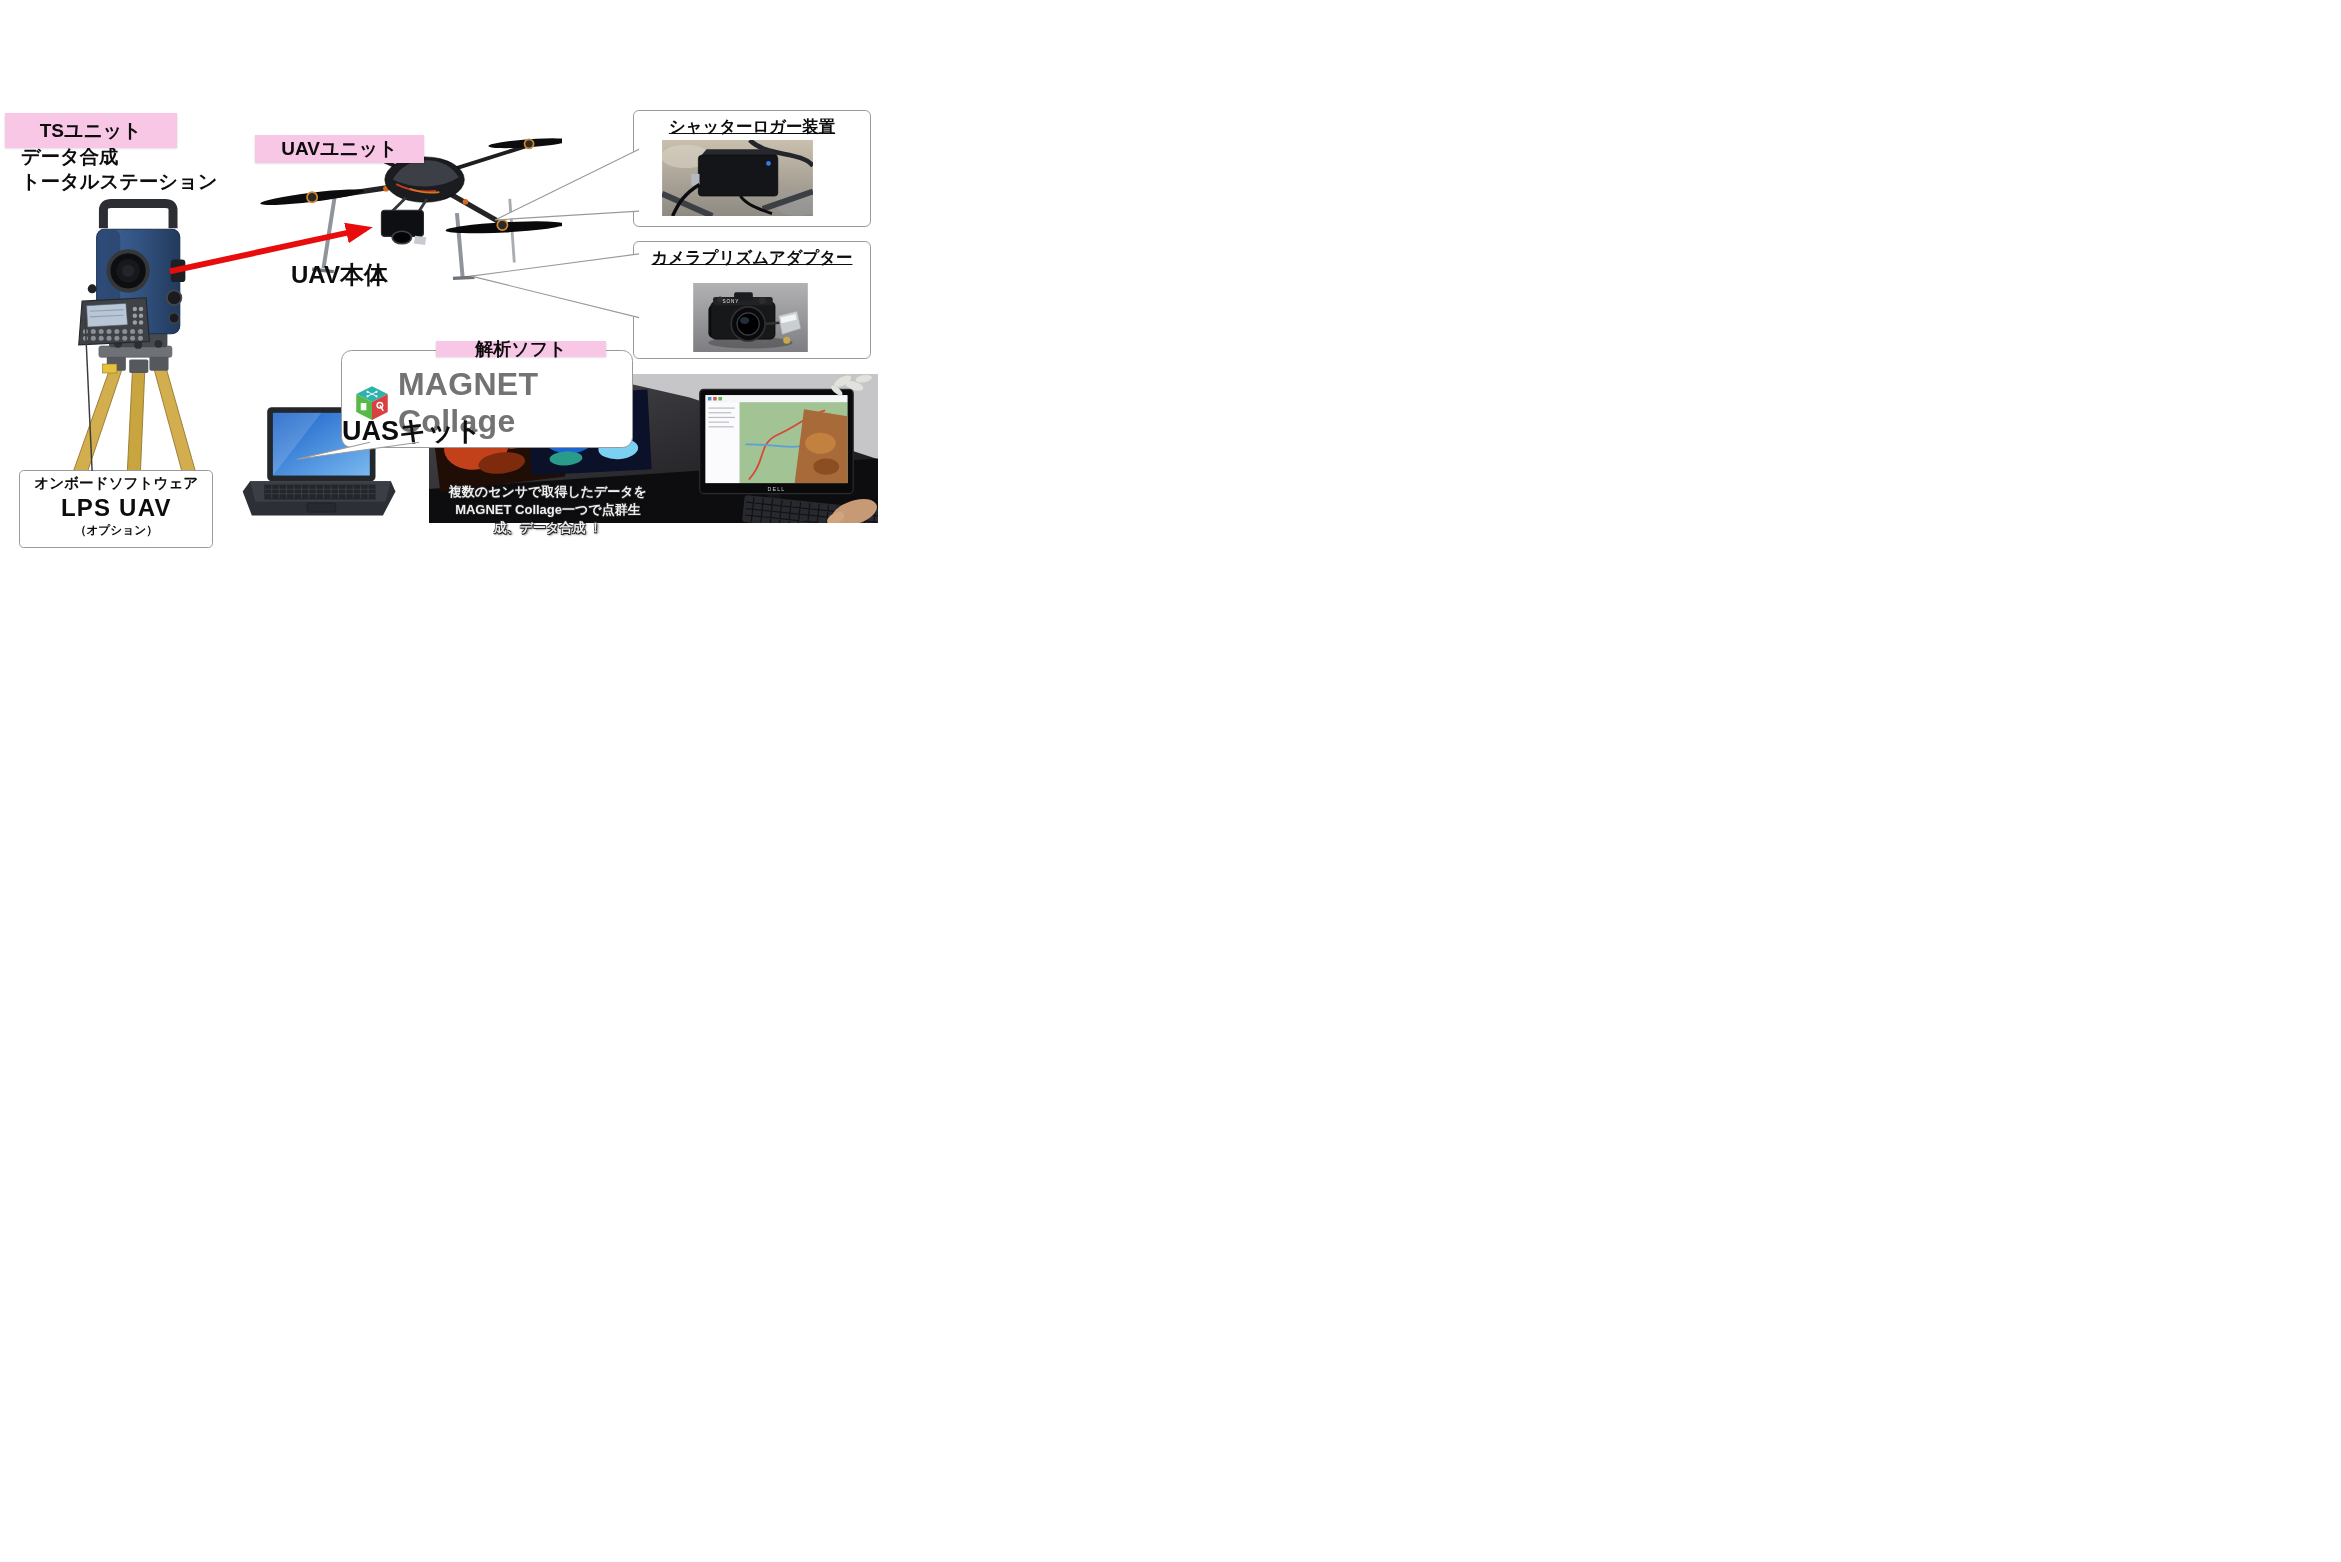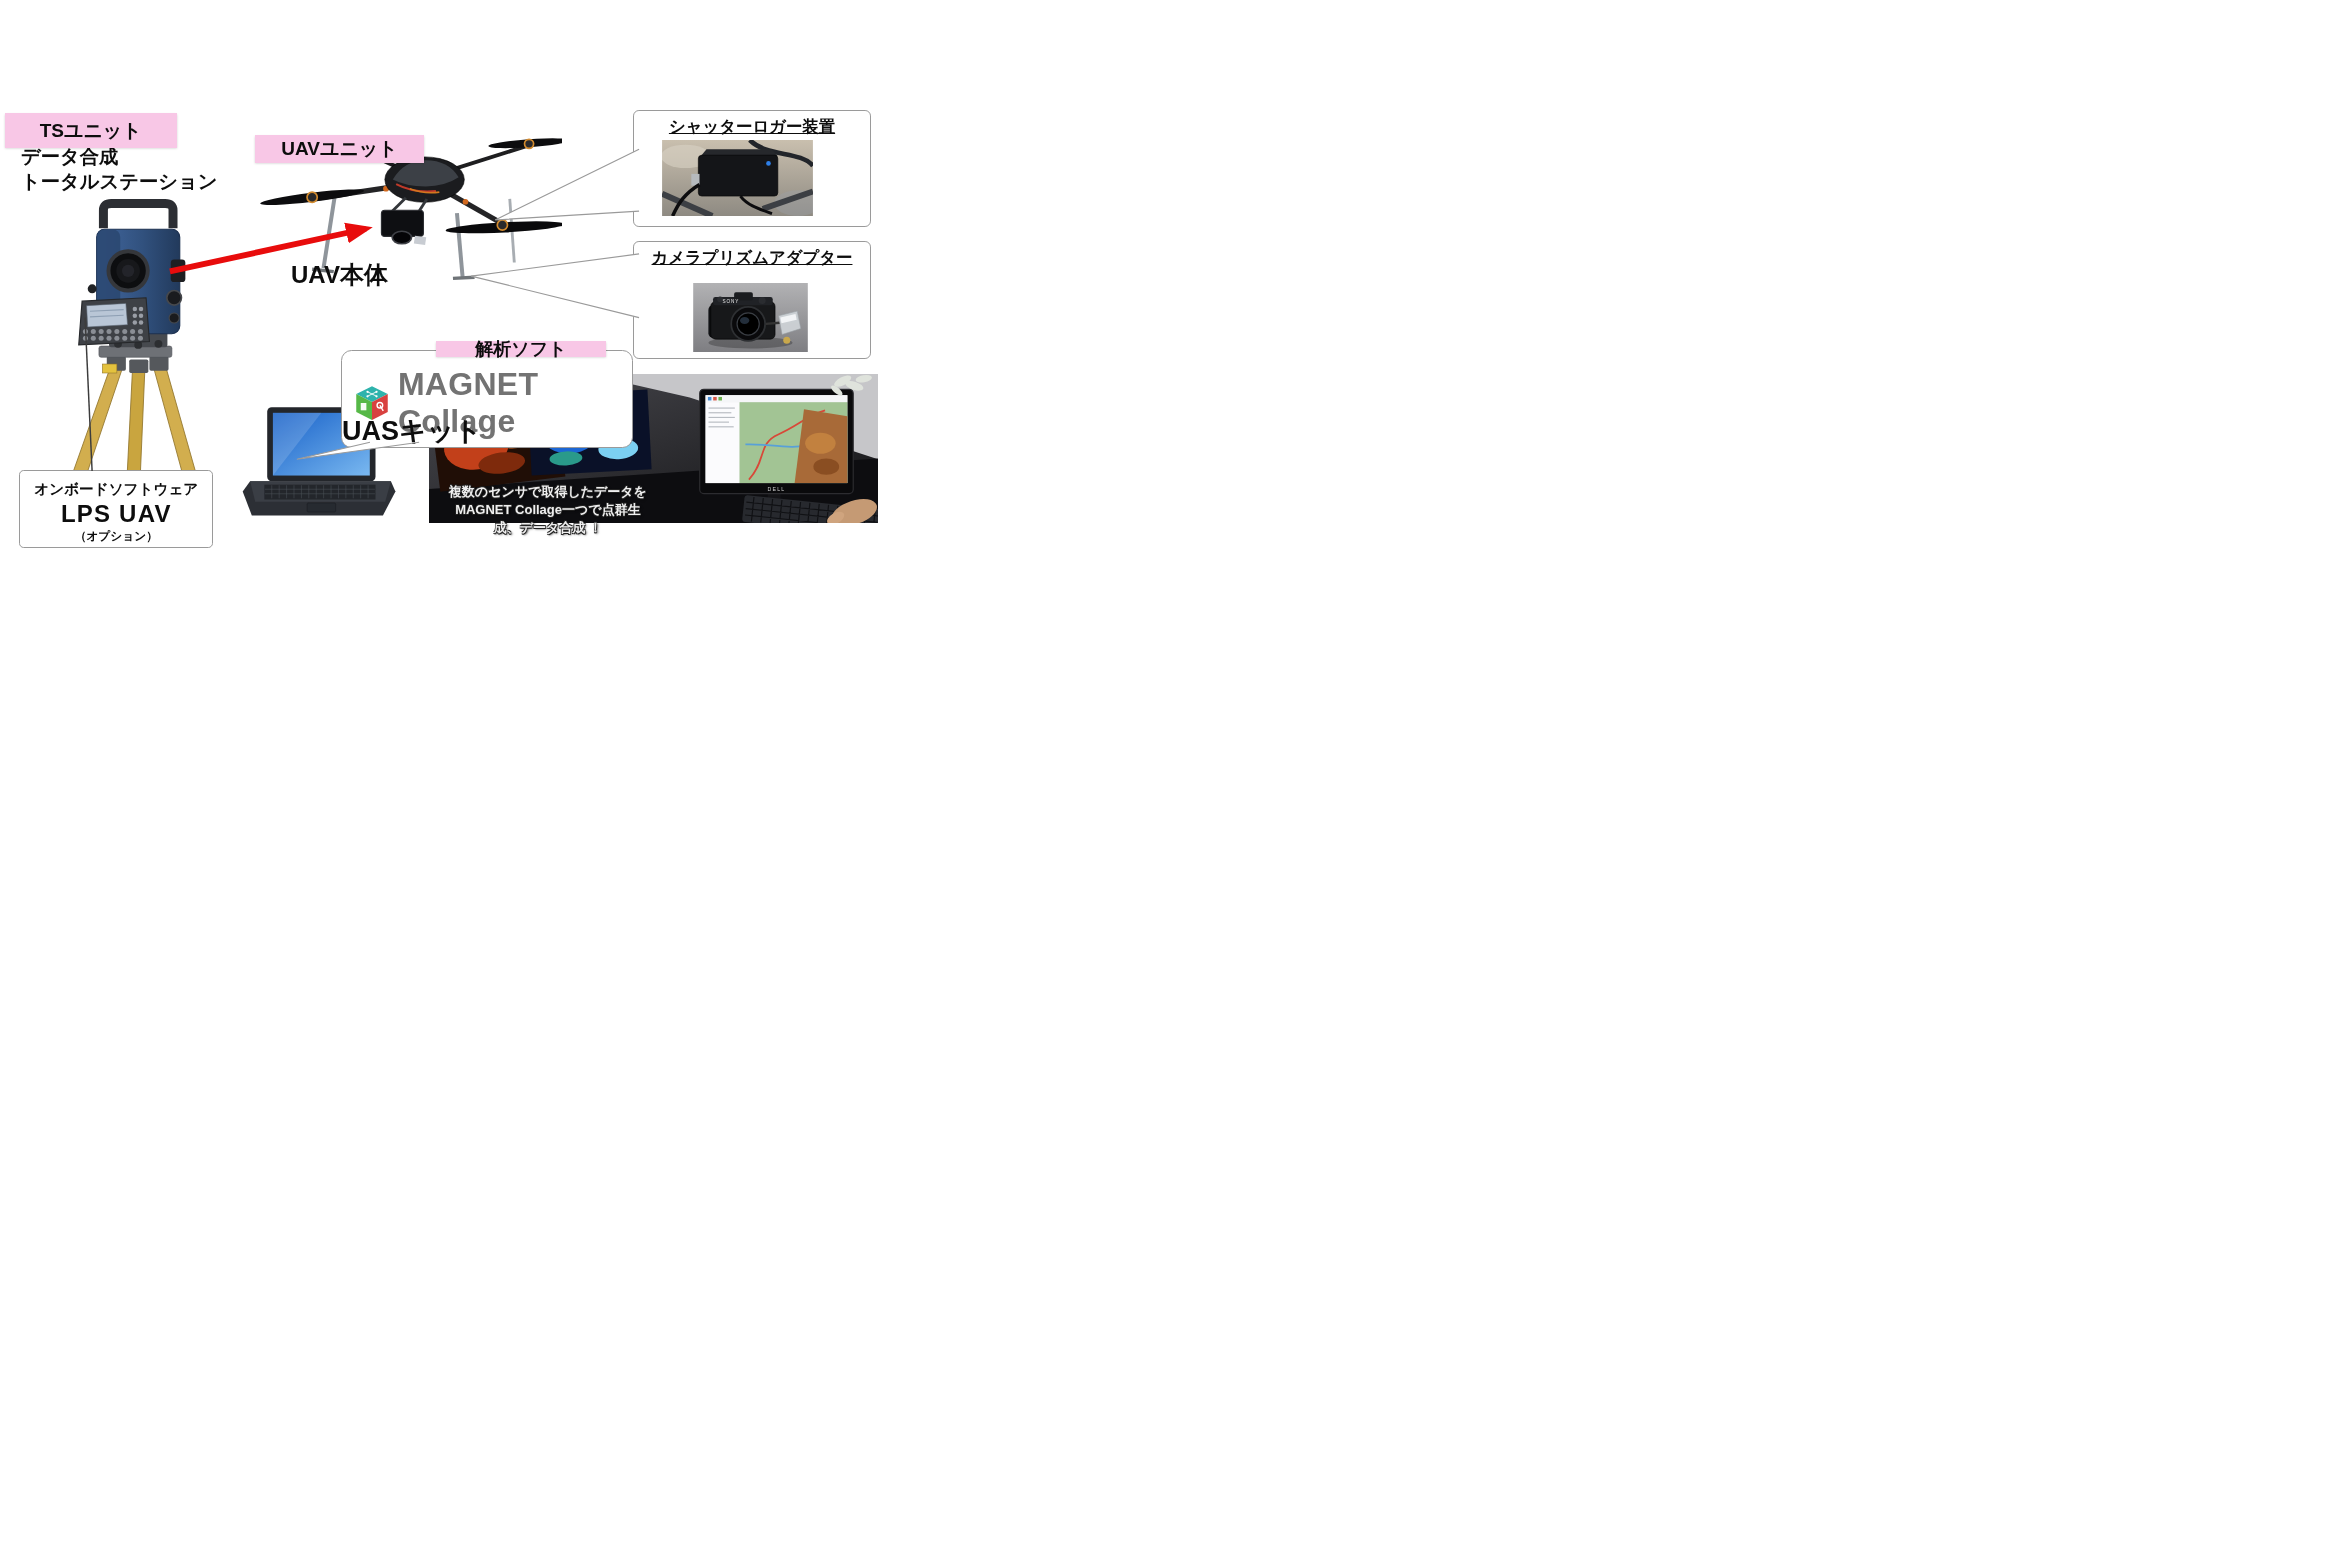--- a/index.html
+++ b/index.html
@@ -44,21 +44,21 @@
   .bubble { position:absolute; left:341px; top:350px; width:292px; height:98px; background:#fff;
             border:1.2px solid #9a9a9a; border-radius:10.5px; z-index:20; }
   .logo-row { position:absolute; left:11.7px; top:15px; display:flex; align-items:center; }
   .logo-cube { width:36px; height:36px; display:inline-block; }
   .logo-text { font-size:32px; font-weight:700; color:#737373; letter-spacing:0.3px; margin-left:8.2px; }
   .kit-label { position:absolute; left:0; top:62px; width:100%; text-align:left;
                font-size:27px; font-weight:800; }
 
   .onboard-box { position:absolute; left:19.3px; top:470px; width:194px; height:78px; background:#fff;
                  border:1.2px solid #9a9a9a; border-radius:4.7px; text-align:center; z-index:12; }
-  .ob1 { font-size:14.6px; font-weight:800; margin-top:9px; }
+  .ob1 { font-size:14.6px; font-weight:800; margin-top:3px; }
   .ob2 { font-size:24px; font-weight:800; letter-spacing:1.2px; margin-top:1.2px; }
   .ob3 { font-size:11.7px; font-weight:800; margin-top:0.6px; }
 
   .overlay { position:absolute; left:0; top:0; width:878px; height:585px;
              z-index:30; pointer-events:none; }
 </style>
 </head>
 <body>
 
 <div class="canvas">

